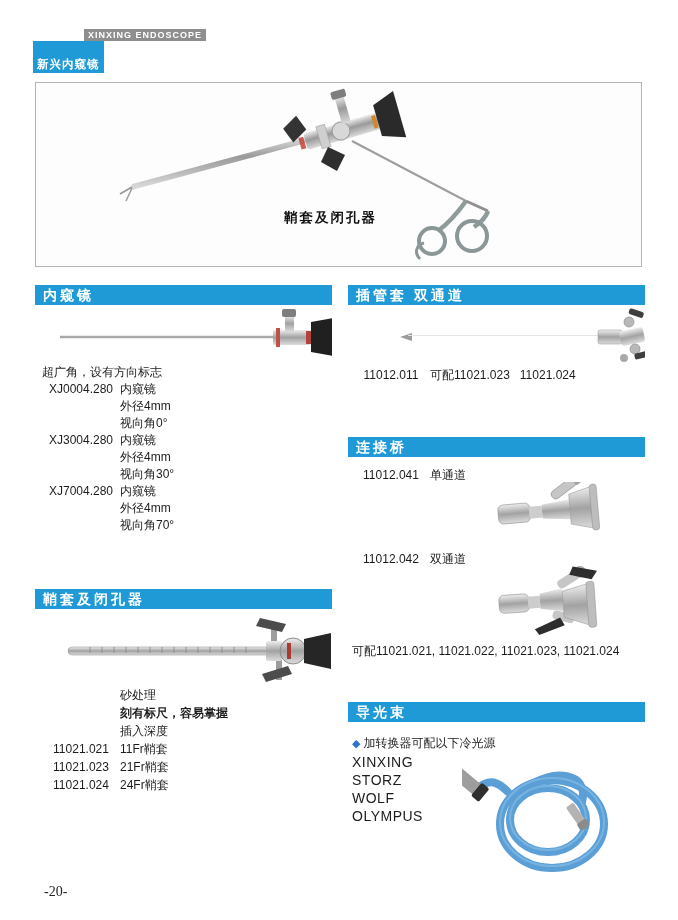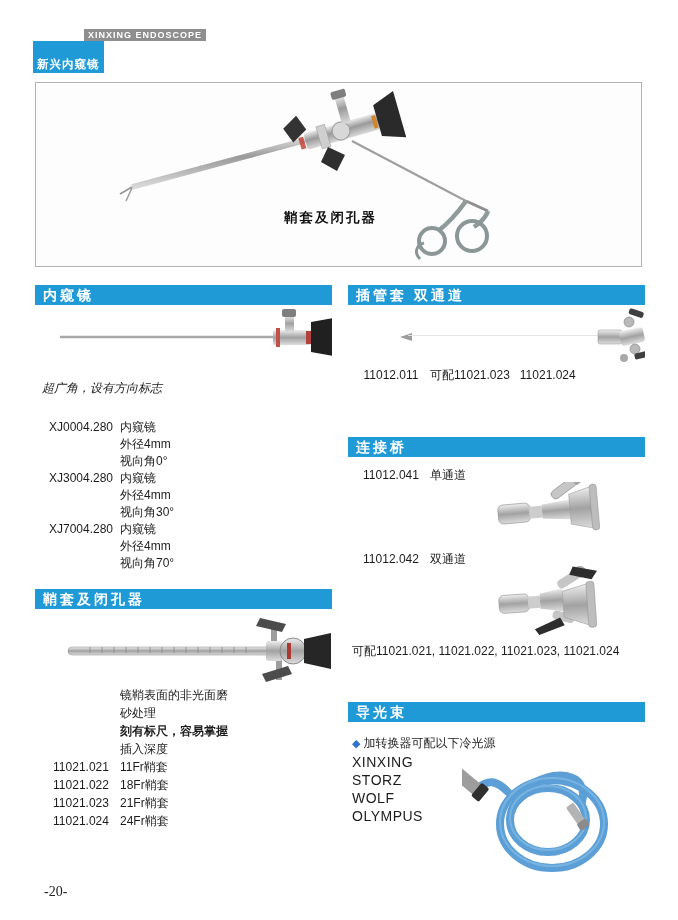--- a/index.html
+++ b/index.html
@@ -112,23 +112,23 @@
   </defs>
   <line x1="20" y1="31" x2="233" y2="31" stroke="#a8a8a8" stroke-width="2.5"></line>
   <rect x="233" y="24" width="38" height="15" rx="2" fill="url(#met2)"></rect>
   <rect x="236" y="22" width="4" height="19" fill="#c0514a"></rect>
   <rect x="266" y="25" width="5" height="13" fill="#b0433c"></rect>
   <polygon points="271,16 293,12 293,50 271,46" fill="#202020"></polygon>
   <rect x="245" y="9" width="9" height="17" fill="url(#met2)"></rect>
   <rect x="242" y="3" width="14" height="8" rx="2" fill="#7e7e7e"></rect>
 </svg>
 
-<div class="abs txt" style="left:42px; top:381px;font-style:italic;">超广角，设有方向标志</div>
-
-<div class="abs" style="left:42px; top:382px;margin-top:38px;">
+<div class="abs txt" style="left:42px; top:365px;">超广角，设有方向标志</div>
+
+<div class="abs" style="left:42px; top:382px;">
   <div class="txt" style="height:17px;"><span class="code">XJ0004.280</span><span class="row-desc">内窥镜</span></div>
   <div class="txt" style="height:17px;"><span class="code"></span><span class="row-desc">外径4mm</span></div>
   <div class="txt" style="height:17px;"><span class="code"></span><span class="row-desc">视向角0°</span></div>
   <div class="txt" style="height:17px;"><span class="code">XJ3004.280</span><span class="row-desc">内窥镜</span></div>
   <div class="txt" style="height:17px;"><span class="code"></span><span class="row-desc">外径4mm</span></div>
   <div class="txt" style="height:17px;"><span class="code"></span><span class="row-desc">视向角30°</span></div>
   <div class="txt" style="height:17px;"><span class="code">XJ7004.280</span><span class="row-desc">内窥镜</span></div>
   <div class="txt" style="height:17px;"><span class="code"></span><span class="row-desc">外径4mm</span></div>
   <div class="txt" style="height:17px;"><span class="code"></span><span class="row-desc">视向角70°</span></div>
 </div>
@@ -160,26 +160,24 @@
   <rect x="236" y="44" width="6" height="24" fill="#9d9d9d"></rect>
   <polygon points="226,70 252,62 248,54 222,62" fill="#4c4c4c"></polygon>
 
   <rect x="226" y="29" width="16" height="20" rx="2" fill="url(#met2)"></rect>
   <circle cx="253" cy="39" r="13" fill="url(#met2)" stroke="#8c8c8c"></circle>
   <rect x="247" y="31" width="4" height="16" fill="#a83a32"></rect>
   <polygon points="264,27 291,21 291,57 264,51" fill="#262626"></polygon>
 </svg>
 
 <div class="abs" style="left:42px; top:688px;">
-  <div class="txt" style="height:18px; padding-left:78px;">镜鞘表面的非光面磨</div>
   <div class="txt" style="height:18px; padding-left:78px;">砂处理</div>
   <div class="txt" style="height:18px; padding-left:78px;font-weight:bold;">刻有标尺，容易掌握</div>
   <div class="txt" style="height:18px; padding-left:78px;">插入深度</div>
   <div class="txt" style="height:18px;"><span class="code">11021.021</span><span>11Fr鞘套</span></div>
-  <div class="txt" style="height:18px;"><span class="code">11021.022</span><span>18Fr鞘套</span></div>
   <div class="txt" style="height:18px;"><span class="code">11021.023</span><span>21Fr鞘套</span></div>
   <div class="txt" style="height:18px;"><span class="code">11021.024</span><span>24Fr鞘套</span></div>
 </div>
 
 <div class="abs bar" style="left:348px; top:285px;">插管套 双通道</div>
 
 <svg class="abs" style="left:392px; top:306px;" width="253" height="58" viewBox="0 0 253 58">
   <polygon points="8,31 20,27 20,35" fill="#9b9b9b"></polygon>
   <line x1="16" y1="31" x2="208" y2="31" stroke="url(#met2)" stroke-width="4"></line>
   <line x1="16" y1="29.5" x2="208" y2="29.5" stroke="#e6e6e6" stroke-width="1"></line>

